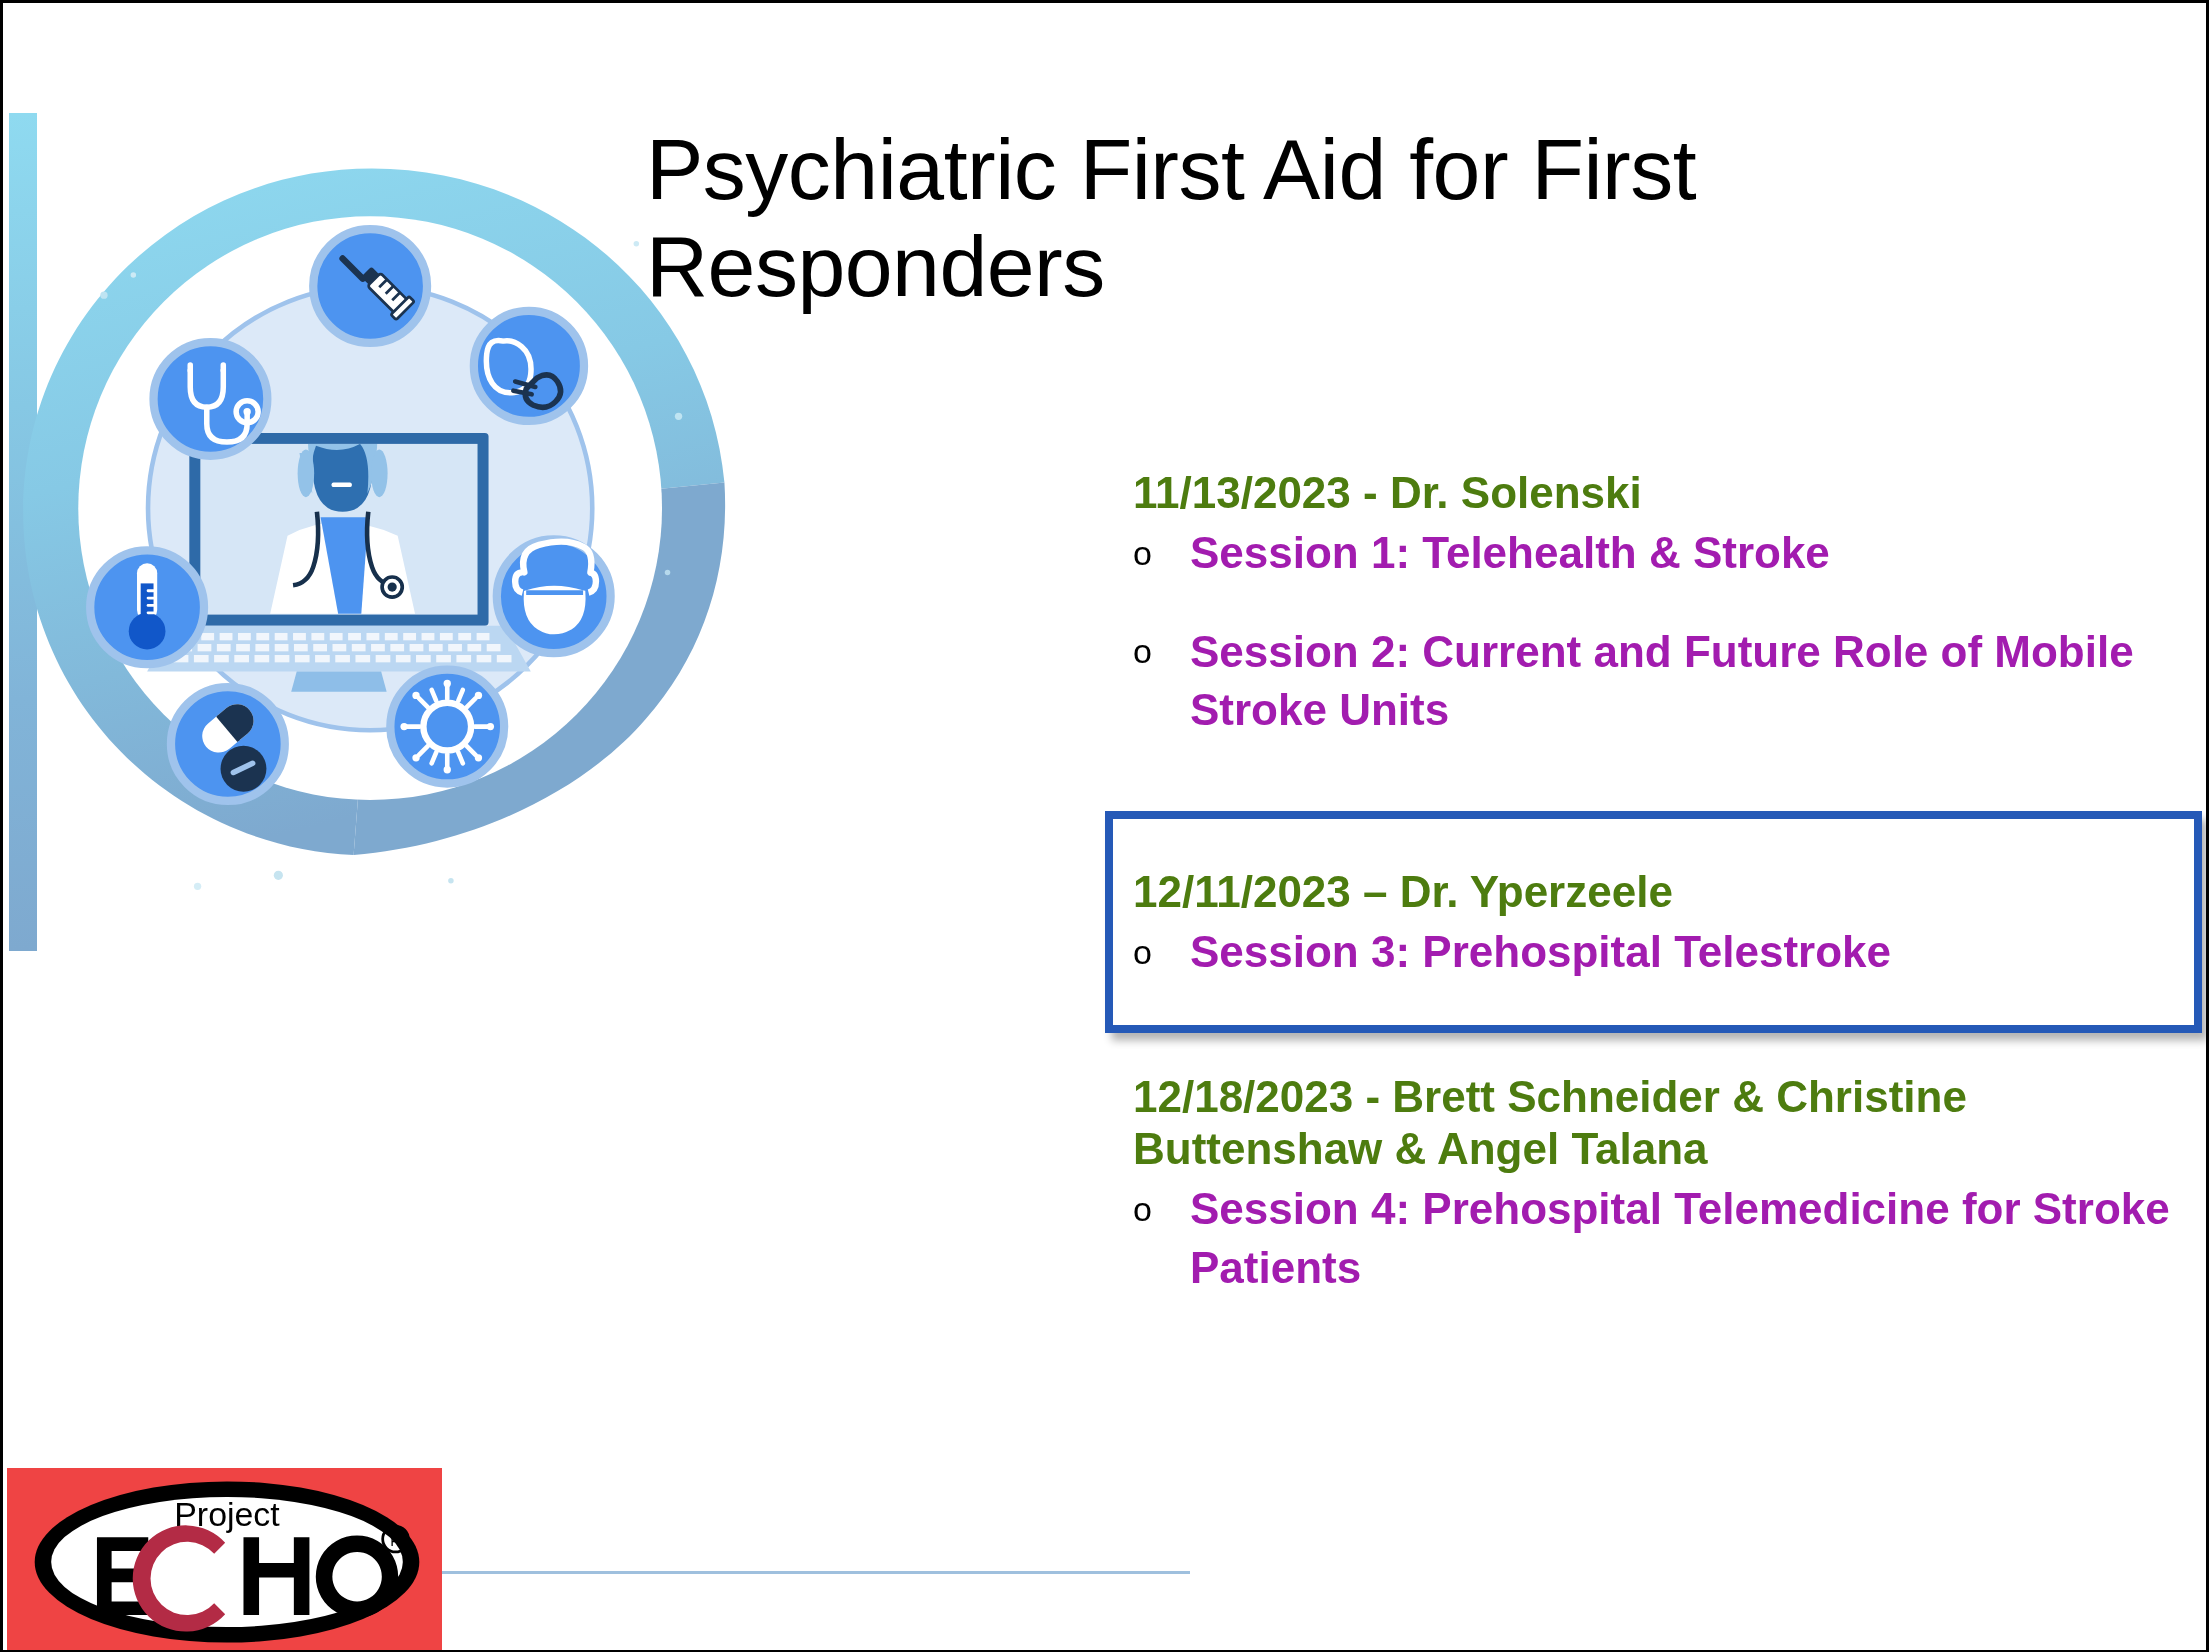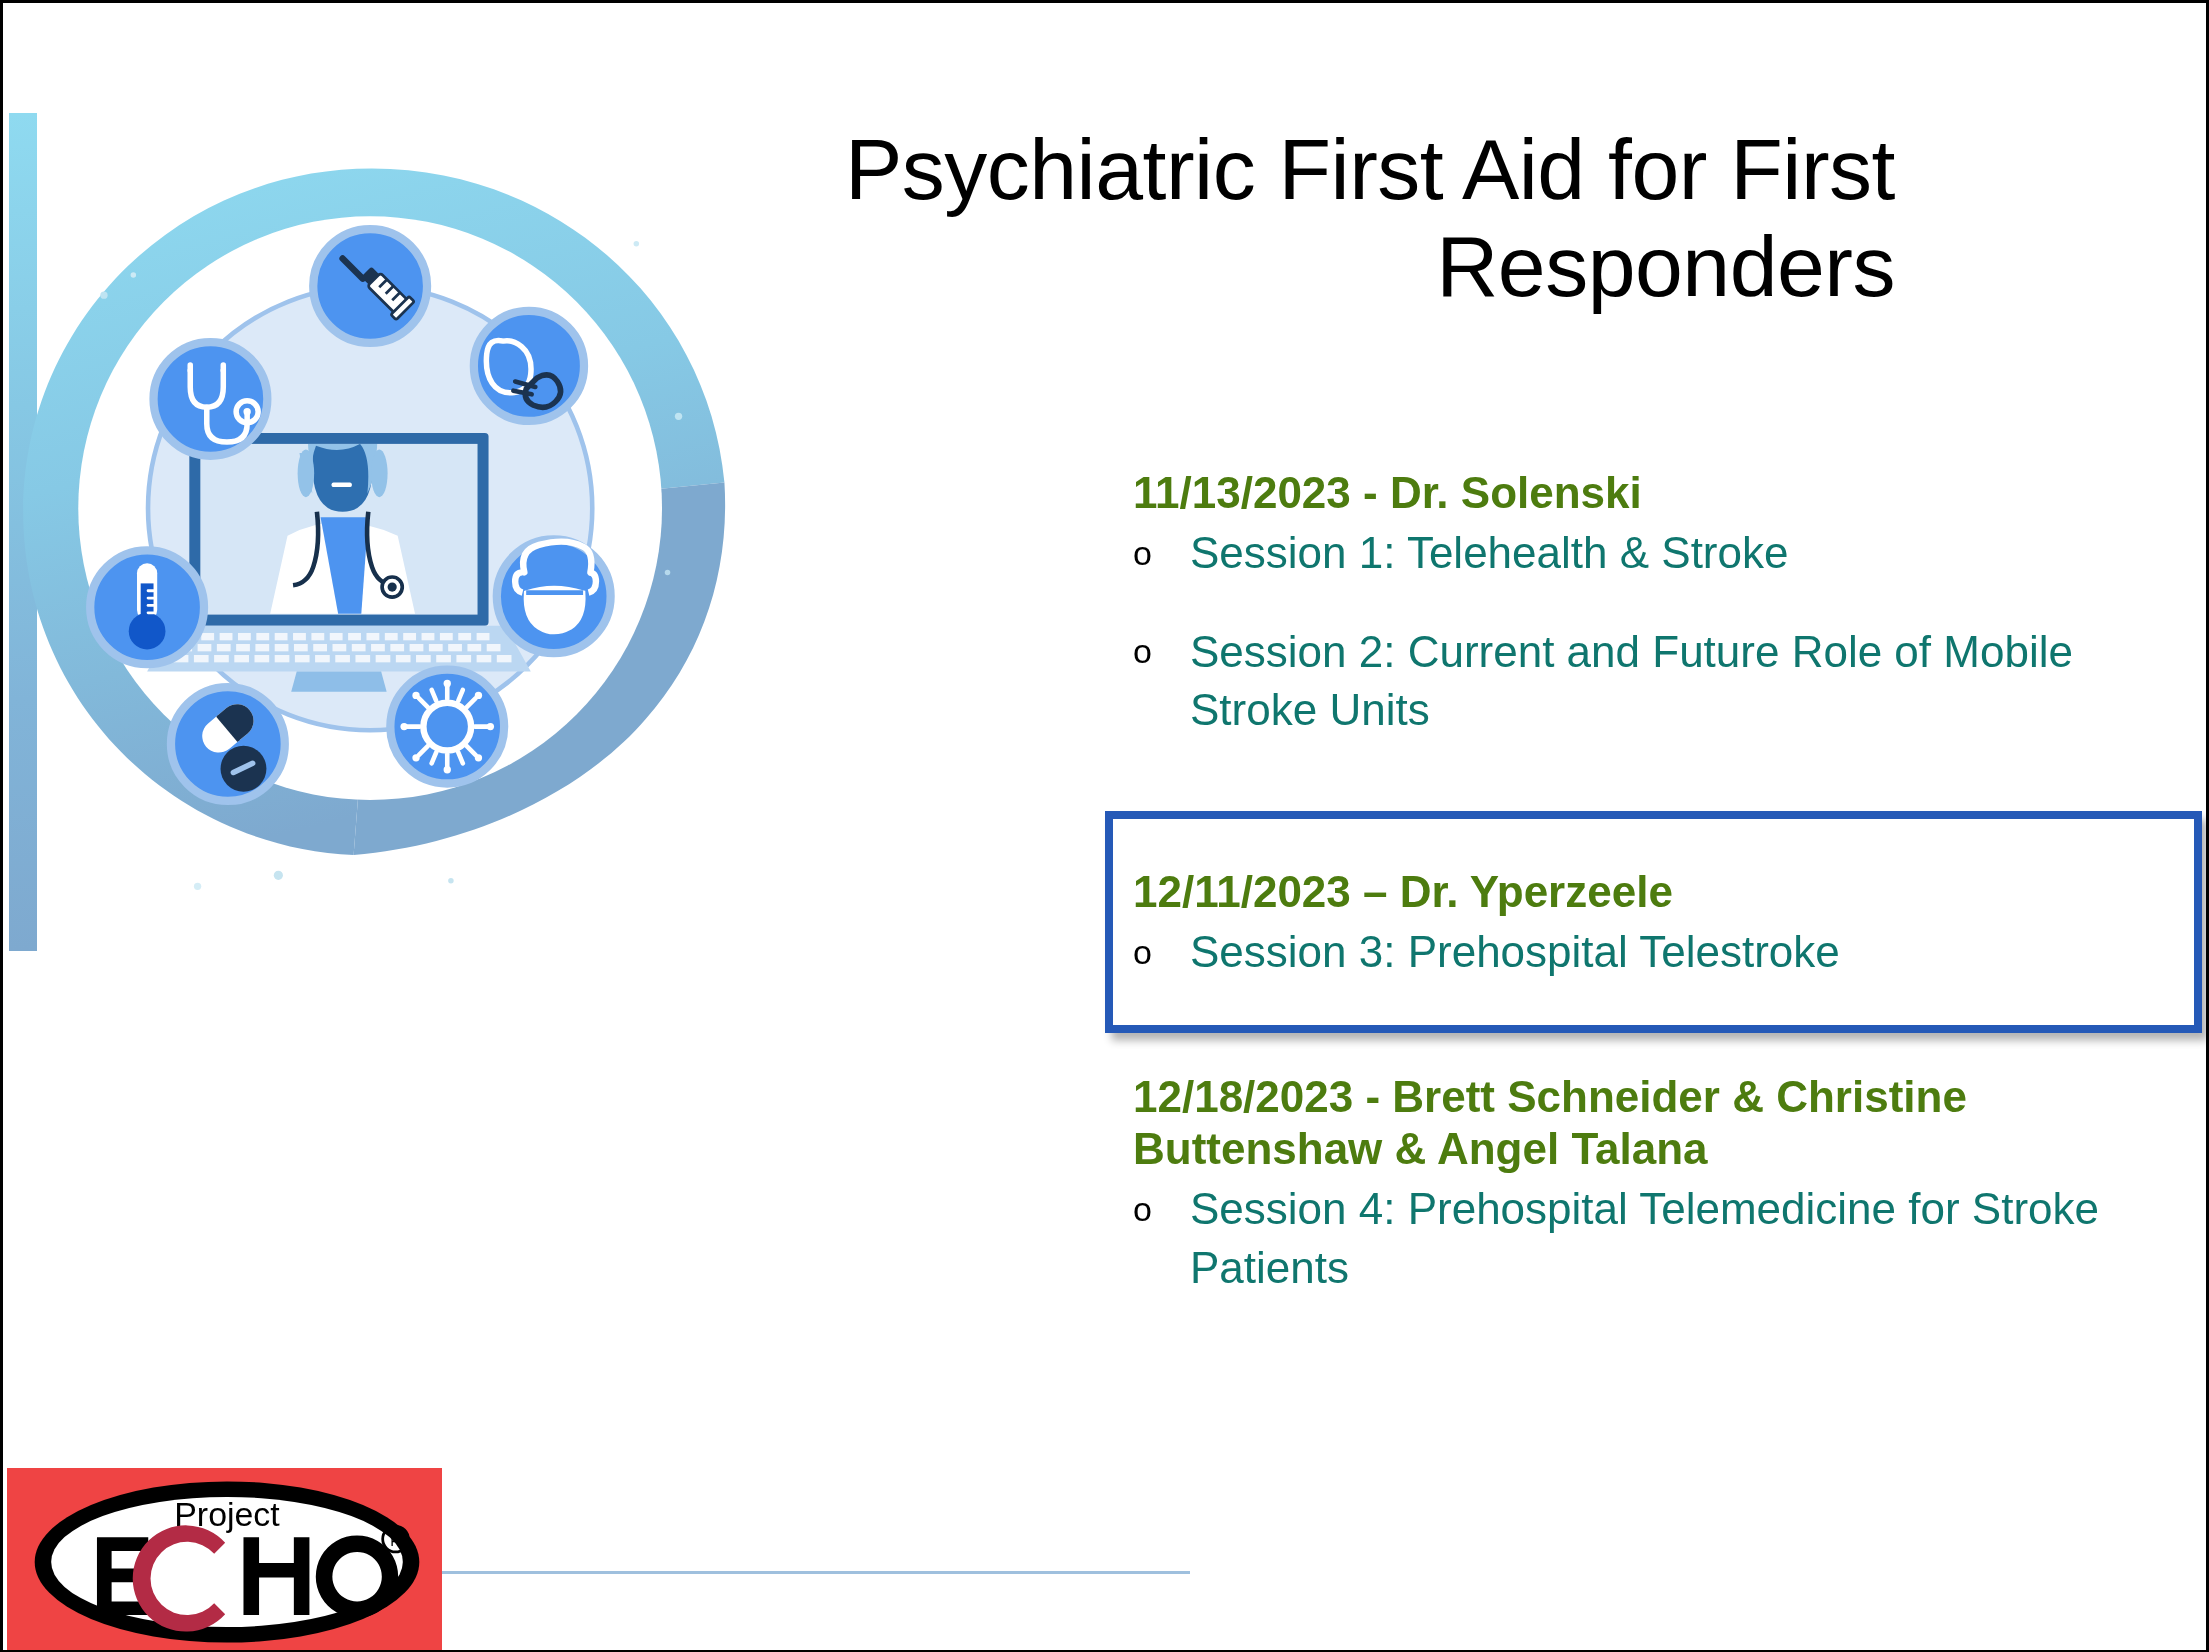--- a/index.html
+++ b/index.html
@@ -16,21 +16,21 @@
     overflow:hidden;
   }
   
   .left-bar{
     position:absolute;left:6.4px;top:110px;width:27.5px;height:838px;
     background:linear-gradient(to bottom,#8FDAF0 0%,#86C8E4 35%,#81B4D8 70%,#7EA9CF 100%);
   }
   
   .title{
     position:absolute;left:643px;top:118px;width:1249px;
-    text-align:right;
+    text-align:left;
     font-size:86px;line-height:1.13;
     color:#000;font-weight:400;
     letter-spacing:-0.5px;
   }
   
   .illus{
     position:absolute;left:0px;top:138px;width:771px;height:771px;
   }
   .illus svg{display:block;}
   
@@ -40,21 +40,21 @@
   .ag-head{
     font-size:44px;font-weight:bold;color:#4d7c0f;line-height:1.18;
     margin:0 0 5.5px 0;
   }
   .ag-row{display:flex;align-items:flex-start;margin:0 0 0 0;}
   .ag-bullet{
     width:57px;flex:0 0 57px;font-size:34px;color:#000;line-height:1.33;
     padding-top:6.4px;text-align:left;
   }
   .ag-text{
-    font-size:44px;color:#0f766e;line-height:1.33;flex:1;
+    font-size:44px;color:#a21caf;line-height:1.33;flex:1;font-weight:bold;
   }
   .ag-block{margin-bottom:40px;}
   .ag-block.tight{margin-bottom:0;}
 
   
   .highlight-box{
     position:absolute;left:1102px;top:808px;width:1097px;height:222px;
     border:8.3px solid #2559B7;
     box-sizing:border-box;
     background:transparent;

